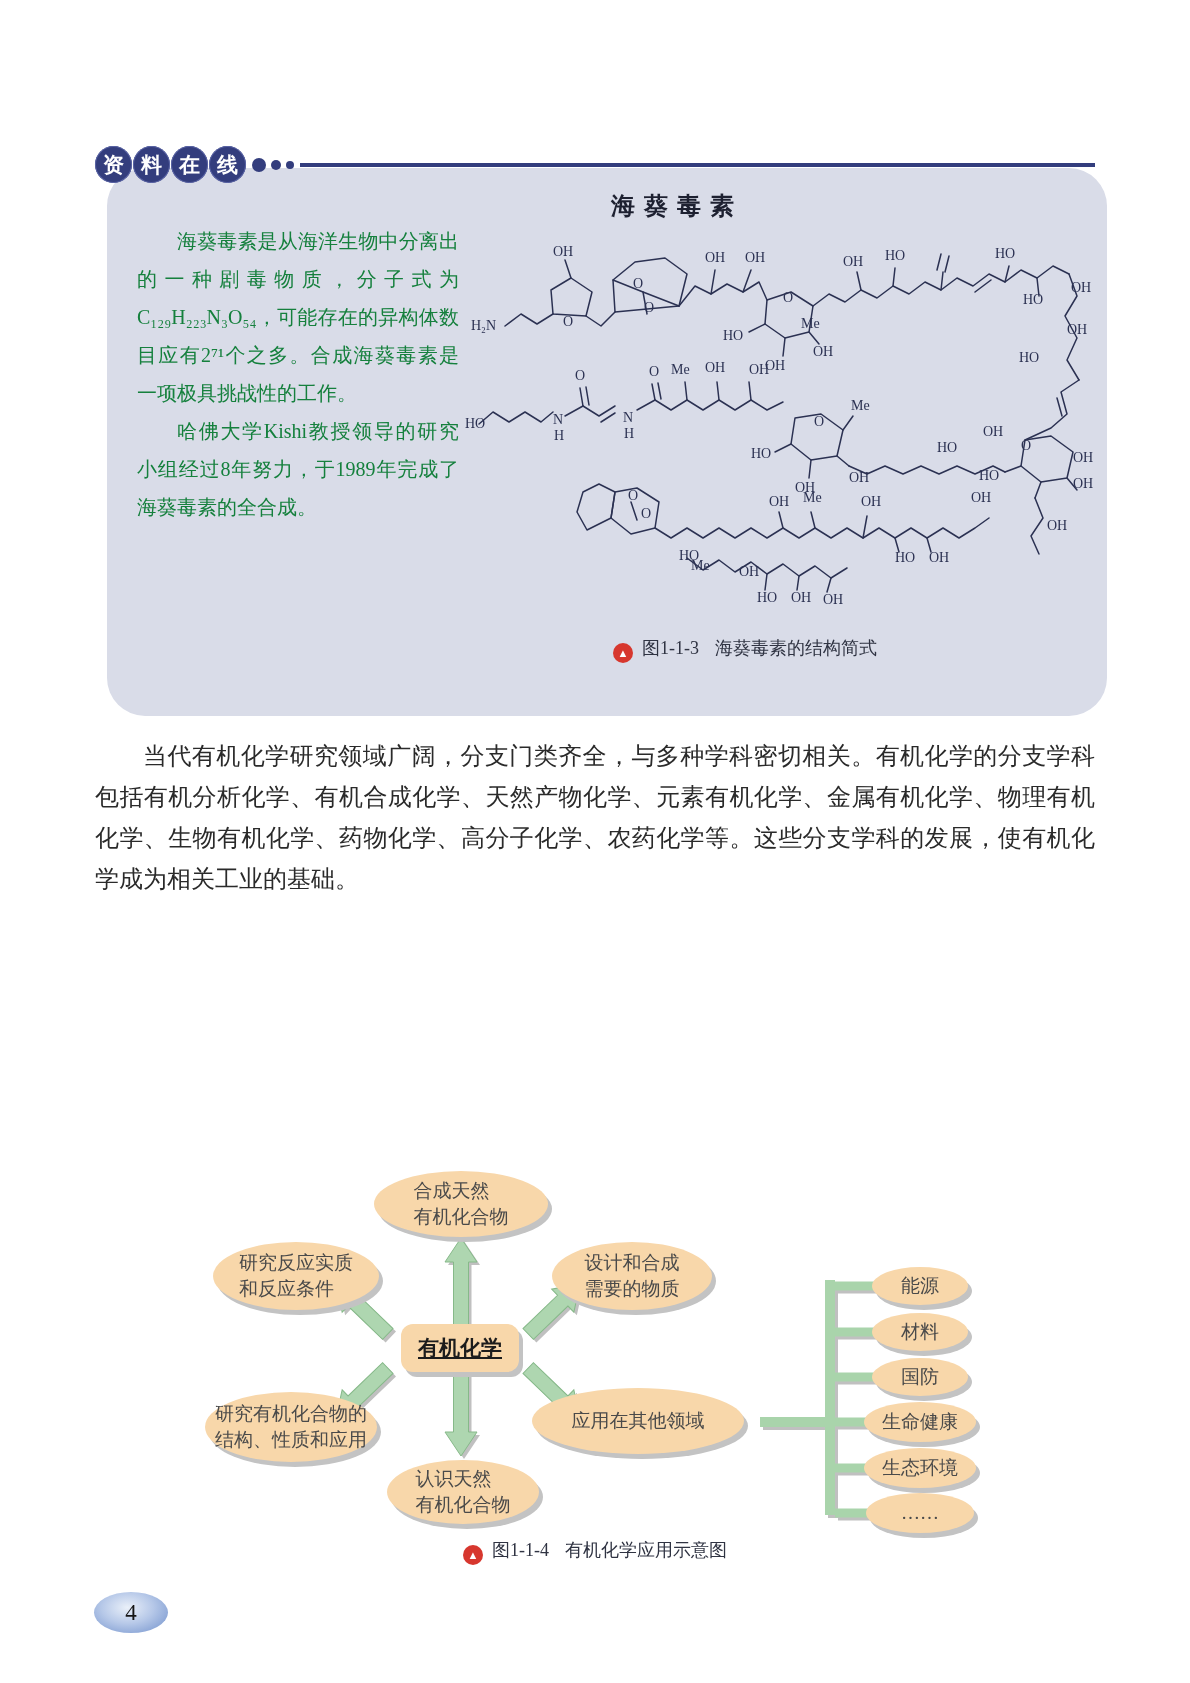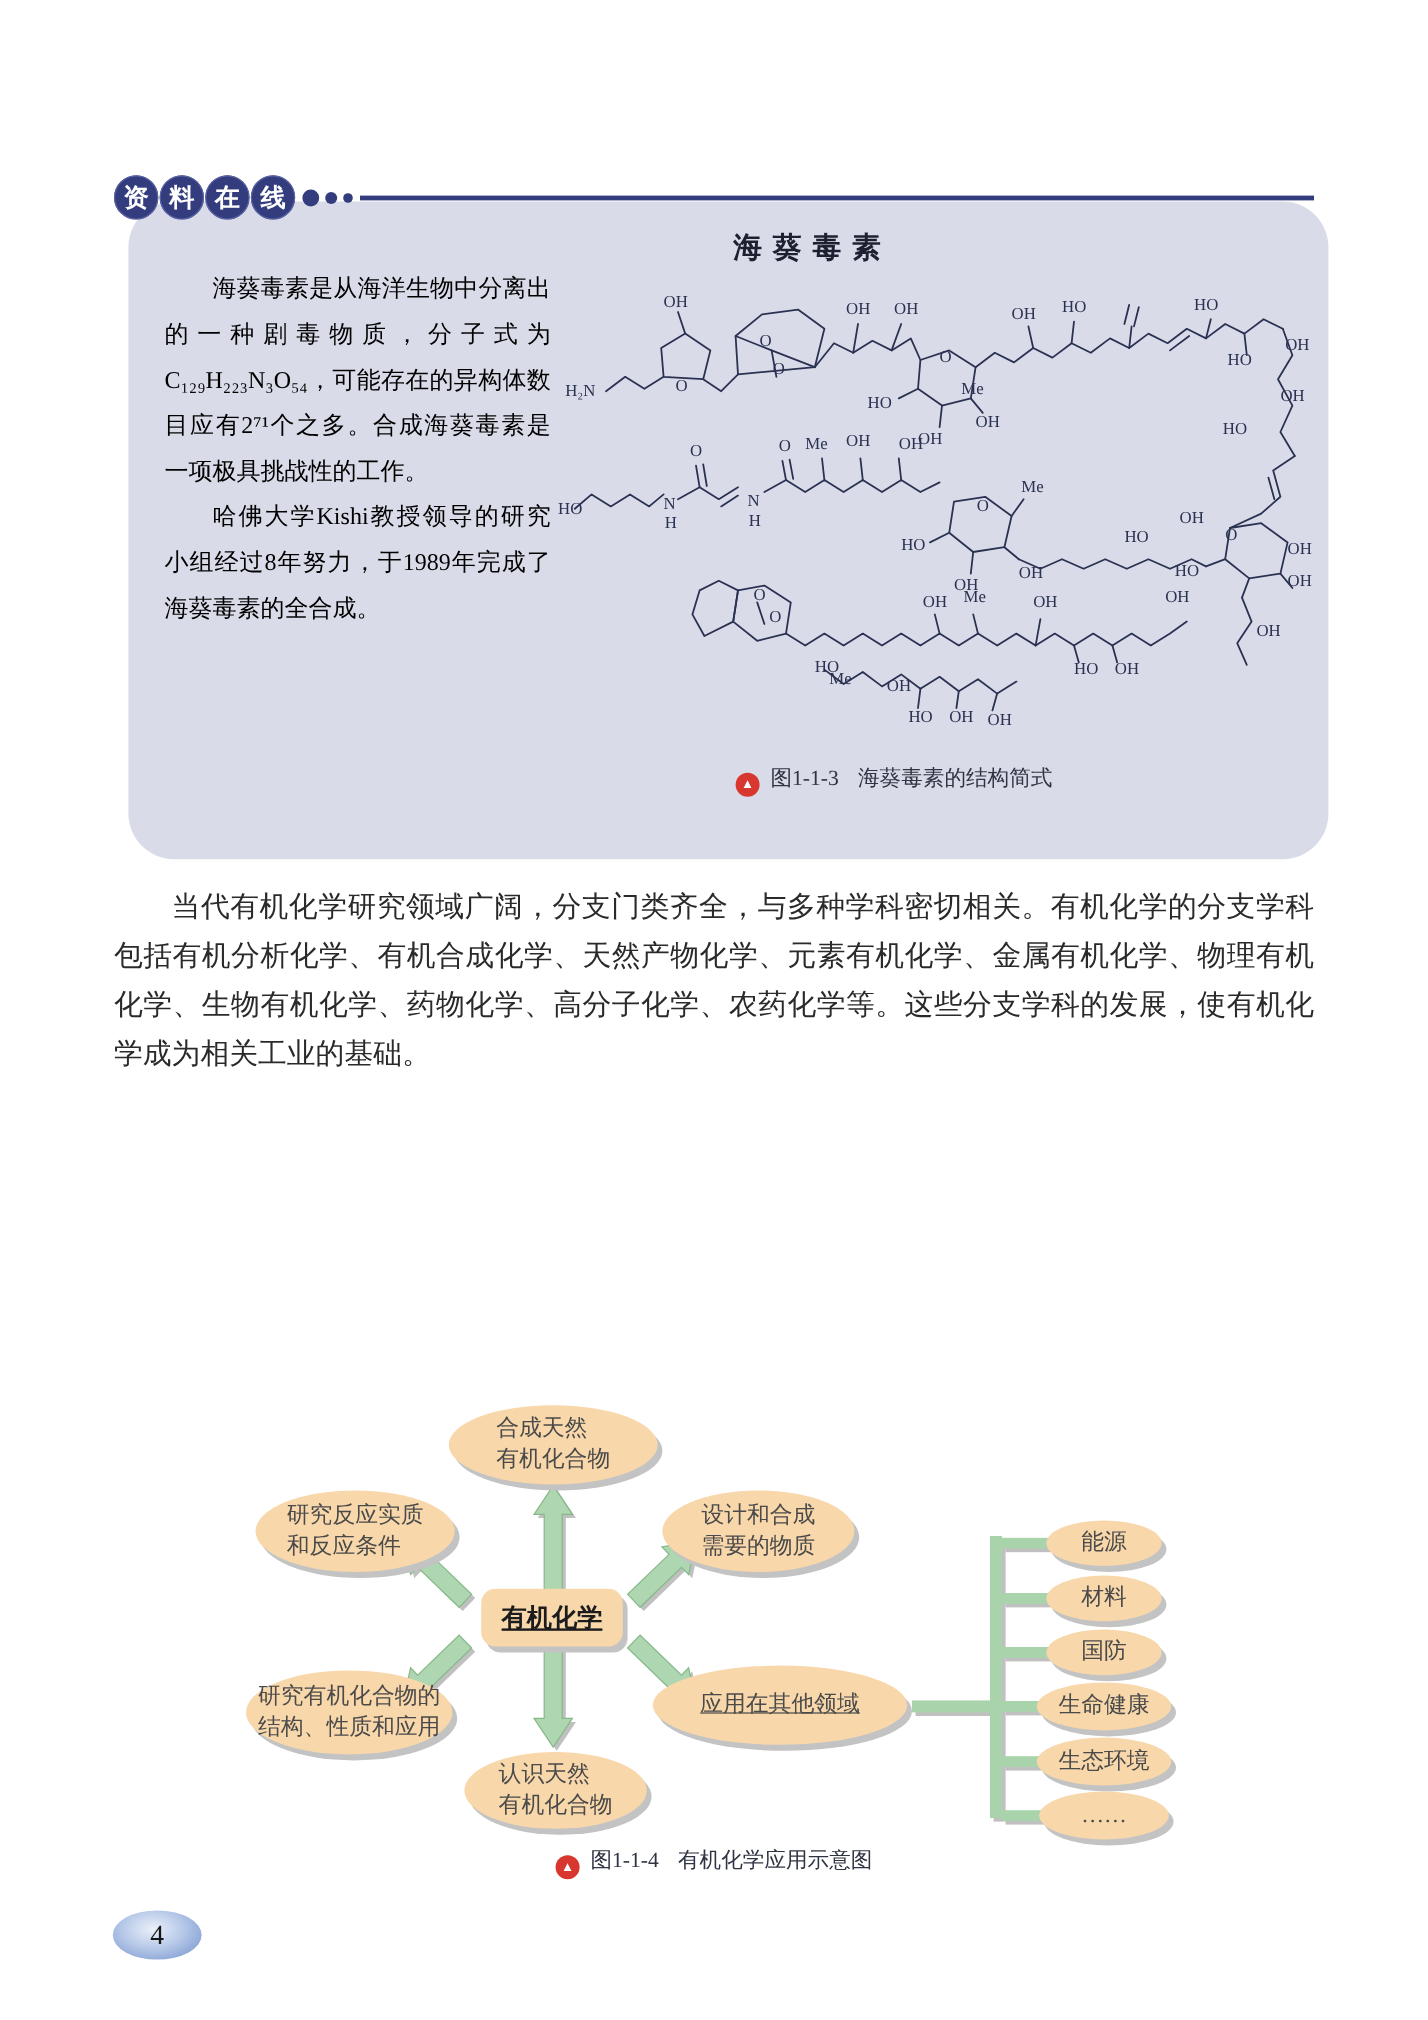--- a/index.html
+++ b/index.html
@@ -28,21 +28,21 @@
   .d1{width:14px;height:14px;} .d2{width:10px;height:10px;} .d3{width:8px;height:8px;}
   .resline{flex:1;height:4px;background:#333d7d;margin-left:6px;}
 
   
   .infobox{position:absolute;left:95px;top:168px;width:1000px;height:548px;background:#d9dce8;
            border-radius:38px;z-index:1;margin-left:12px;}
   .boxtitle{position:absolute;left:360px;top:22px;width:420px;text-align:center;
             font-size:24px;color:#1d2030;letter-spacing:9px;font-weight:bold;
             font-family:"Liberation Serif","DejaVu Serif",serif;}
   .boxtext{position:absolute;left:30px;top:54px;width:322px;font-size:20px;line-height:38px;
-           text-align:justify;color:#000000;}
+           text-align:justify;color:#15803d;}
   .boxtext p{margin:0;text-indent:2em;}
   .structure{position:absolute;left:358px;top:72px;width:632px;height:372px;}
   #struct-labels text{font-size:14px;fill:#2b3152;font-family:"Liberation Serif","DejaVu Serif",serif;}
 
   .figcap{font-size:18px;color:#2f3342;}
   .figcap .flabel{margin-right:16px;}
   .fig3cap{position:absolute;left:358px;top:468px;width:560px;text-align:center;}
   .figmark{display:inline-block;width:20px;height:20px;border-radius:50%;background:#d7372e;
            color:#fff;font-size:11px;line-height:20px;text-align:center;vertical-align:-3px;
            margin-right:9px;font-family:"Liberation Sans","DejaVu Sans",sans-serif;}
@@ -280,21 +280,21 @@
 有机化合物</div>
     <div class="el" style="left:43px;top:154px;width:166px;height:68px;">研究反应实质
 和反应条件</div>
     <div class="el" style="left:382px;top:154px;width:160px;height:68px;">设计和合成
 需要的物质</div>
     <div class="cbox">有机化学</div>
     <div class="el" style="left:35px;top:304px;width:172px;height:70px;">研究有机化合物的
 结构、性质和应用</div>
     <div class="el" style="left:217px;top:372px;width:152px;height:64px;">认识天然
 有机化合物</div>
-    <div class="el" style="left:374px;top:300px;width:212px;height:66px;text-decoration:underline;">应用在其他领域</div>
+    <div class="el" style="left:362px;top:300px;width:212px;height:66px;">应用在其他领域</div>
 
     <div class="el" style="left:702px;top:179px;width:96px;height:38px;">能源</div>
     <div class="el" style="left:702px;top:225px;width:96px;height:38px;">材料</div>
     <div class="el" style="left:702px;top:270px;width:96px;height:38px;">国防</div>
     <div class="el" style="left:694px;top:314px;width:112px;height:40px;">生命健康</div>
     <div class="el" style="left:694px;top:360px;width:112px;height:40px;">生态环境</div>
     <div class="el" style="left:696px;top:405px;width:108px;height:40px;">……</div>
   </div>
 
   <div class="fig4cap figcap">

